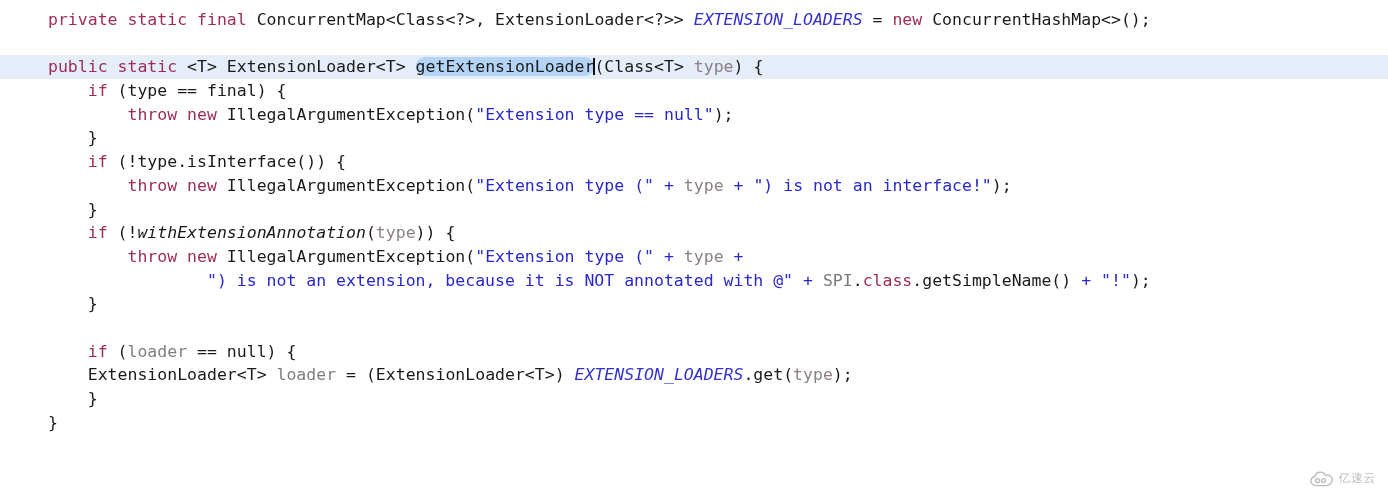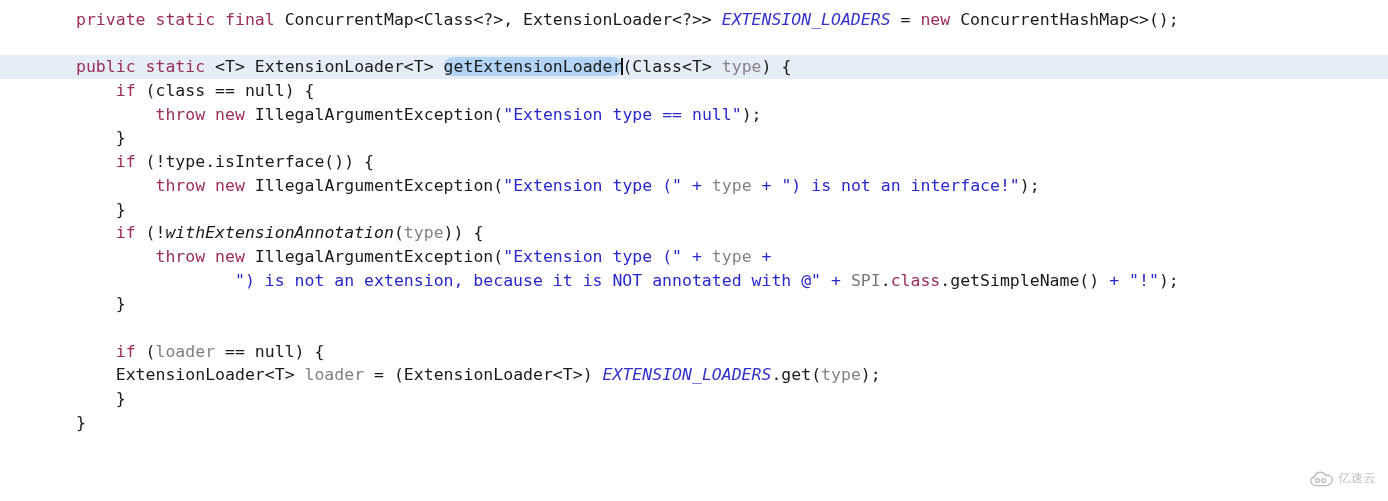--- a/index.html
+++ b/index.html
@@ -21,21 +21,21 @@
   #code {
     position: absolute;
     top: 8px;
     left: 0;
     right: 0;
   }
   .line {
     position: relative;
     height: 23.7px;
     white-space: pre;
-    padding-left: 76px;
+    padding-left: 48px;
     color: #1a1a1a;
   }
   .line.blank { color: transparent; }
   
   .line.current {
     background: #e4edf8;
   }
   
   .kw   { color: #9c2d57; }          
   .str  { color: #2828cc; }          
@@ -82,21 +82,21 @@
 <div id="editor">
 
   <div id="code">
 
     <div class="line"><span class="kw">private</span> <span class="kw">static</span> <span class="kw">final</span> <span class="typ">ConcurrentMap&lt;Class&lt;?&gt;, ExtensionLoader&lt;?&gt;&gt;</span> <span class="fld">EXTENSION_LOADERS</span> <span class="typ">=</span> <span class="kw">new</span> <span class="typ">ConcurrentHashMap&lt;&gt;();</span></div>
 
     <div class="line blank">&nbsp;</div>
 
     <div class="line current"><span class="kw">public</span> <span class="kw">static</span> <span class="typ">&lt;T&gt;</span> <span class="typ">ExtensionLoader&lt;T&gt;</span> <span class="sel">getExtensionLoader</span><span class="caret"></span><span class="typ">(</span><span class="typ">Class&lt;T&gt;</span> <span class="param">type</span><span class="typ">) {</span></div>
 
-    <div class="line">    <span class="kw">if</span> <span class="typ">(class == null) {</span></div>
+    <div class="line">    <span class="kw">if</span> <span class="typ">(type == final) {</span></div>
 
     <div class="line">        <span class="kw">throw</span> <span class="kw">new</span> <span class="typ">IllegalArgumentException(</span><span class="str">"Extension type == null"</span><span class="typ">);</span></div>
 
     <div class="line">    <span class="typ">}</span></div>
 
     <div class="line">    <span class="kw">if</span> <span class="typ">(!type.isInterface()) {</span></div>
 
     <div class="line">        <span class="kw">throw</span> <span class="kw">new</span> <span class="typ">IllegalArgumentException(</span><span class="str">"Extension type ("</span> <span class="str">+</span> <span class="param">type</span> <span class="str">+</span> <span class="str">") is not an interface!"</span><span class="typ">);</span></div>
 
     <div class="line">    <span class="typ">}</span></div>

